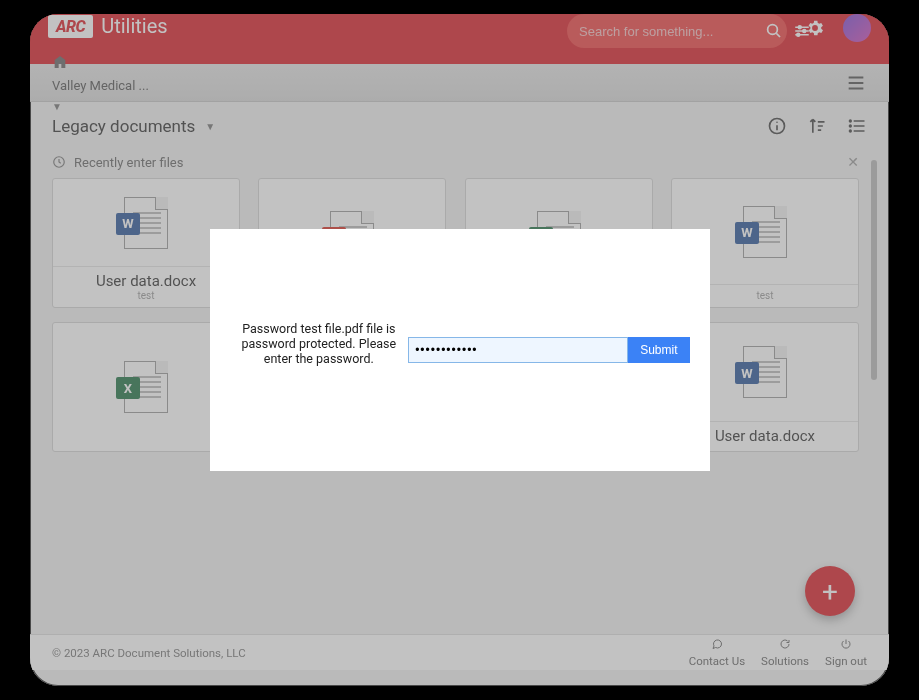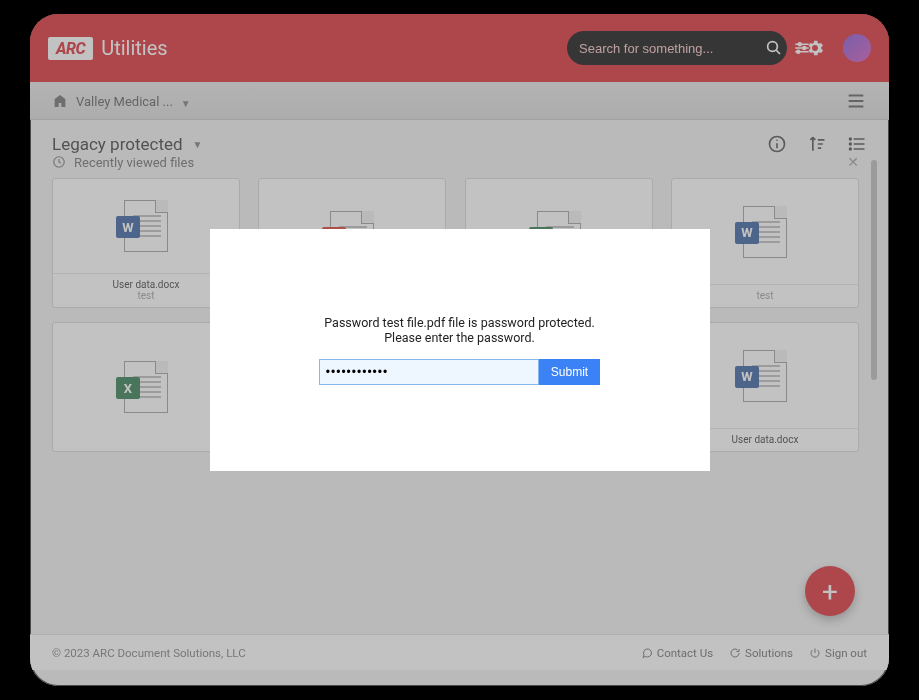--- a/index.html
+++ b/index.html
@@ -14,40 +14,40 @@
   .device-frame {
     position: absolute;
     top: 14px; left: 30px; right: 30px; bottom: 14px;
     background: #f0f0f0;
     border-radius: 28px;
     overflow: hidden;
     box-shadow: 0 0 0 1px #222 inset;
   }
   
   .topbar {
-    height: 68px;
+    height: 50px;
     background: #db1f28;
     display: flex;
-    align-items: center;
+    align-items: flex-start;
     padding: 0 18px;
   }
   .logo {
     display: flex; align-items: center; gap: 8px;
     color: #fff; font-size: 20px; font-weight: 400;
   }
   .logo-mark {
     background: #fff; color: #db1f28;
     font-weight: 800; font-style: italic;
     padding: 2px 8px; font-size: 16px; border-radius: 2px;
     letter-spacing: -0.5px;
   }
   .topbar-spacer { flex: 1; }
   .search-wrap {
     display: flex; align-items: center;
-    background: #000000;
+    background: #ef4444;
     border-radius: 20px;
     height: 34px;
     padding: 0 12px;
     width: 220px;
     gap: 10px;
   }
   .search-input {
     background: transparent; border: none; outline: none;
     color: #fff; font-size: 13px; flex: 1;
   }
@@ -62,21 +62,21 @@
   }
   
   .crumbbar {
     height: 38px;
     background: linear-gradient(#e4e4e4,#d8d8d8);
     border-bottom: 1px solid #c5c5c5;
     display: flex; align-items: center;
     padding: 0 22px;
     color: #555;
   }
-  .crumb-left { display:flex; align-items:flex-end; gap:8px; font-size:13px; cursor:pointer;}
+  .crumb-left { display:flex; align-items:flex-start; gap:8px; font-size:13px; cursor:pointer;flex-direction:column;}
   .crumb-chevron { font-size:10px; color:#777; }
   .hamburger { margin-left:auto; cursor:pointer; }
   
   .sectionbar {
     height: 48px;
     display:flex; align-items:center;
     padding: 0 22px;
     font-size: 17px; color:#333;
   }
   .sectionbar .title-drop { display:flex; align-items:center; gap:10px; cursor:pointer;}
@@ -107,21 +107,21 @@
     cursor:pointer;
   }
   .card-top {
     flex:1; display:flex; align-items:center; justify-content:center;
   }
   .card-bottom {
     border-top:1px solid #e3e3e3;
     padding: 5px 0 6px 0;
     text-align:center;
   }
-  .card-name { font-size:10px; color:#333; }
+  .card-name { font-size:15px; color:#333; }
   .card-sub { font-size:10px; color:#999; }
   .card-grid.row2 { margin-top: 14px; }
   
   .fileicon { position:relative; width:44px; height:52px;}
   .page {
     position:absolute; inset:0;
     background:#fff; border:1px solid #999;
   }
   .page::before {
     content:""; position:absolute; top:-1px; right:-1px;
@@ -142,21 +142,21 @@
   
   .footer {
     position:absolute; left:0; right:0; bottom:16px;
     height:36px; background:#fff;
     border-top:1px solid #ddd;
     display:flex; align-items:center;
     padding: 0 22px;
     font-size:11.5px; color:#777;
   }
   .footer-right { margin-left:auto; display:flex; gap:16px;}
-  .footer-right a { color:#666; text-decoration:none; display:flex; align-items:center; gap:4px; cursor:pointer;}
+  .footer-right a { color:#666; text-decoration:none; display:flex; align-items:center; gap:4px; cursor:pointer;flex-direction:column;}
   
   .fab {
     position:absolute; right:34px; bottom:70px;
     width:50px; height:50px; border-radius:50%;
     background:#db1f28; color:#fff;
     display:flex; align-items:center; justify-content:center;
     font-size:28px; box-shadow:0 4px 10px rgba(0,0,0,0.3);
     cursor:pointer;
   }
   
@@ -166,21 +166,21 @@
   }
   
   .overlay {
     position:absolute; inset:0;
     background: rgba(120,120,120,0.45);
     display:flex; align-items:center; justify-content:center;
   }
   .modal {
     width: 500px; height: 242px;
     background:#fff;
-    display:flex; flex-direction:column; align-items:center; justify-content:center;
+    display:flex; flex-direction:row; align-items:center; justify-content:center;
     padding: 20px;
   }
   .modal-msg {
     font-size:12.5px; color:#222; text-align:center;
     max-width: 300px; margin-bottom:14px;
   }
   .modal-row { display:flex; }
   .modal-input {
     width: 220px; height:26px;
     border:1px solid #86b7e8; background:#eef6ff;
@@ -247,21 +247,21 @@
       <svg width="22" height="22" viewBox="0 0 24 24" stroke="#555" stroke-width="2">
           <line x1="4" y1="6" x2="20" y2="6"></line>
           <line x1="4" y1="12" x2="20" y2="12"></line>
           <line x1="4" y1="18" x2="20" y2="18"></line>
         </svg>
     </span>
   </div>
 
   <div class="sectionbar">
     <div class="title-drop">
-      <span>Legacy protected</span>
+      <span>Legacy documents</span>
       <span class="crumb-chevron">▼</span>
     </div>
     <div class="section-icons">
       <span>
         <svg width="20" height="20" viewBox="0 0 24 24" fill="none" stroke="#444" stroke-width="2">
             <circle cx="12" cy="12" r="9"></circle>
             <line x1="12" y1="11" x2="12" y2="17"></line>
             <circle cx="12" cy="7.5" r="1" fill="#444" stroke="none"></circle>
           </svg>
       </span>
@@ -287,21 +287,21 @@
   </div>
 
   <div class="content">
     <div class="recent-row">
       <span>
         <svg width="14" height="14" viewBox="0 0 24 24" fill="none" stroke="#777" stroke-width="2">
             <circle cx="12" cy="12" r="9"></circle>
             <path d="M12 7v5l3 2"></path>
           </svg>
       </span>
-      <span>Recently viewed files</span>
+      <span>Recently enter files</span>
       <span class="close-x">✕</span>
     </div>
 
     <div class="card-grid" id="row1">
         <div class="card">
          <div class="card-top">
             <div class="fileicon">
     <div class="page">
                 <div class="lines">
                   <i></i>

